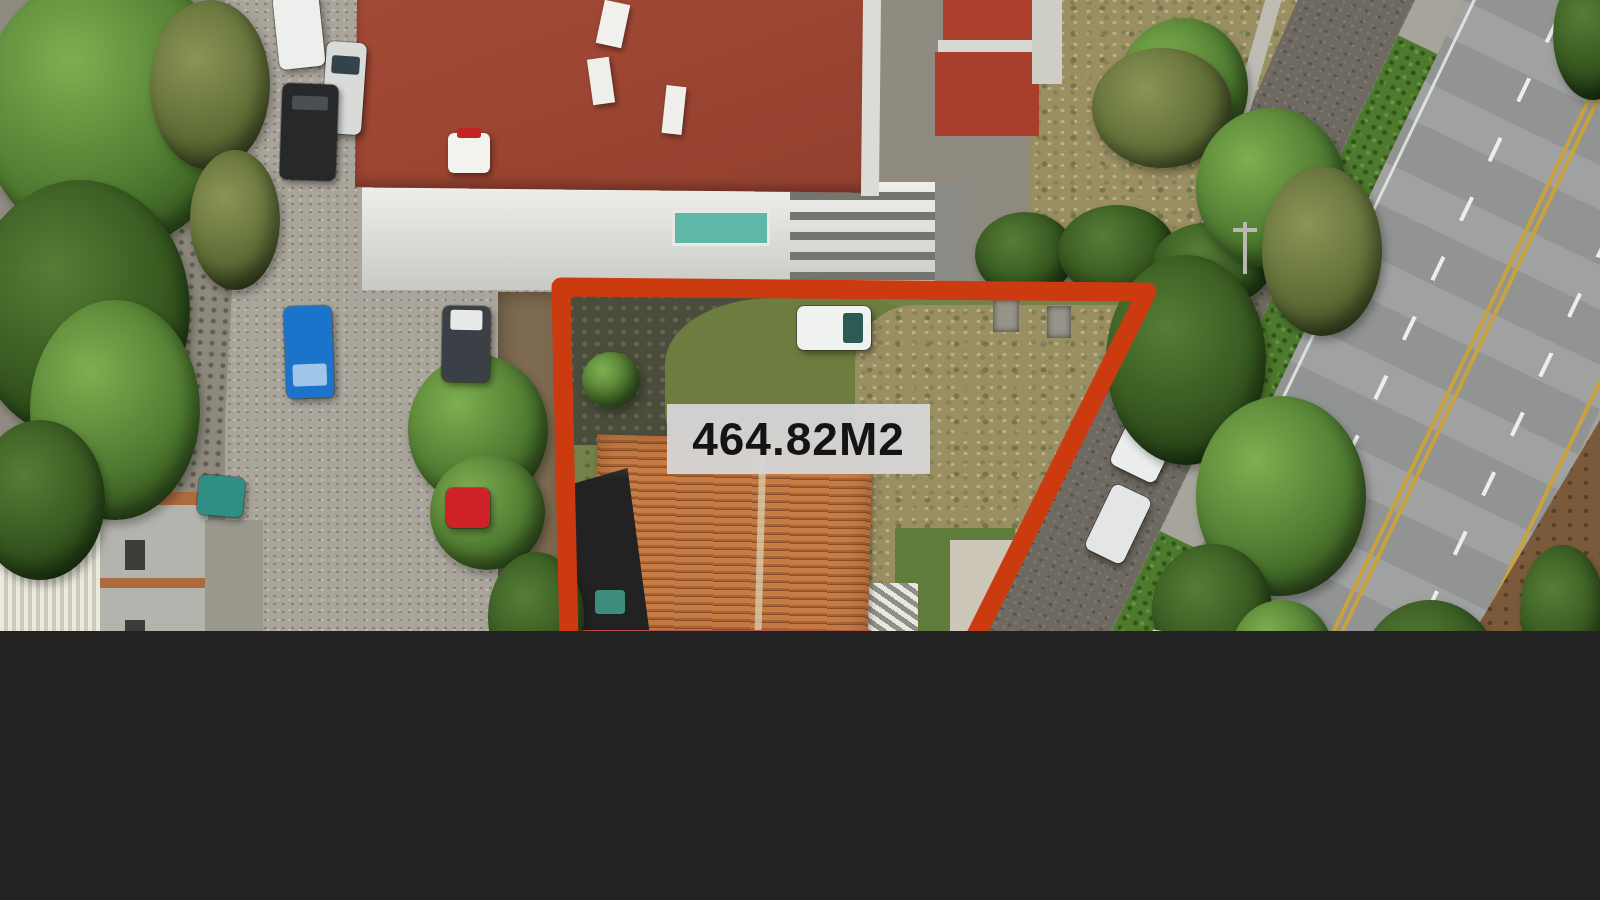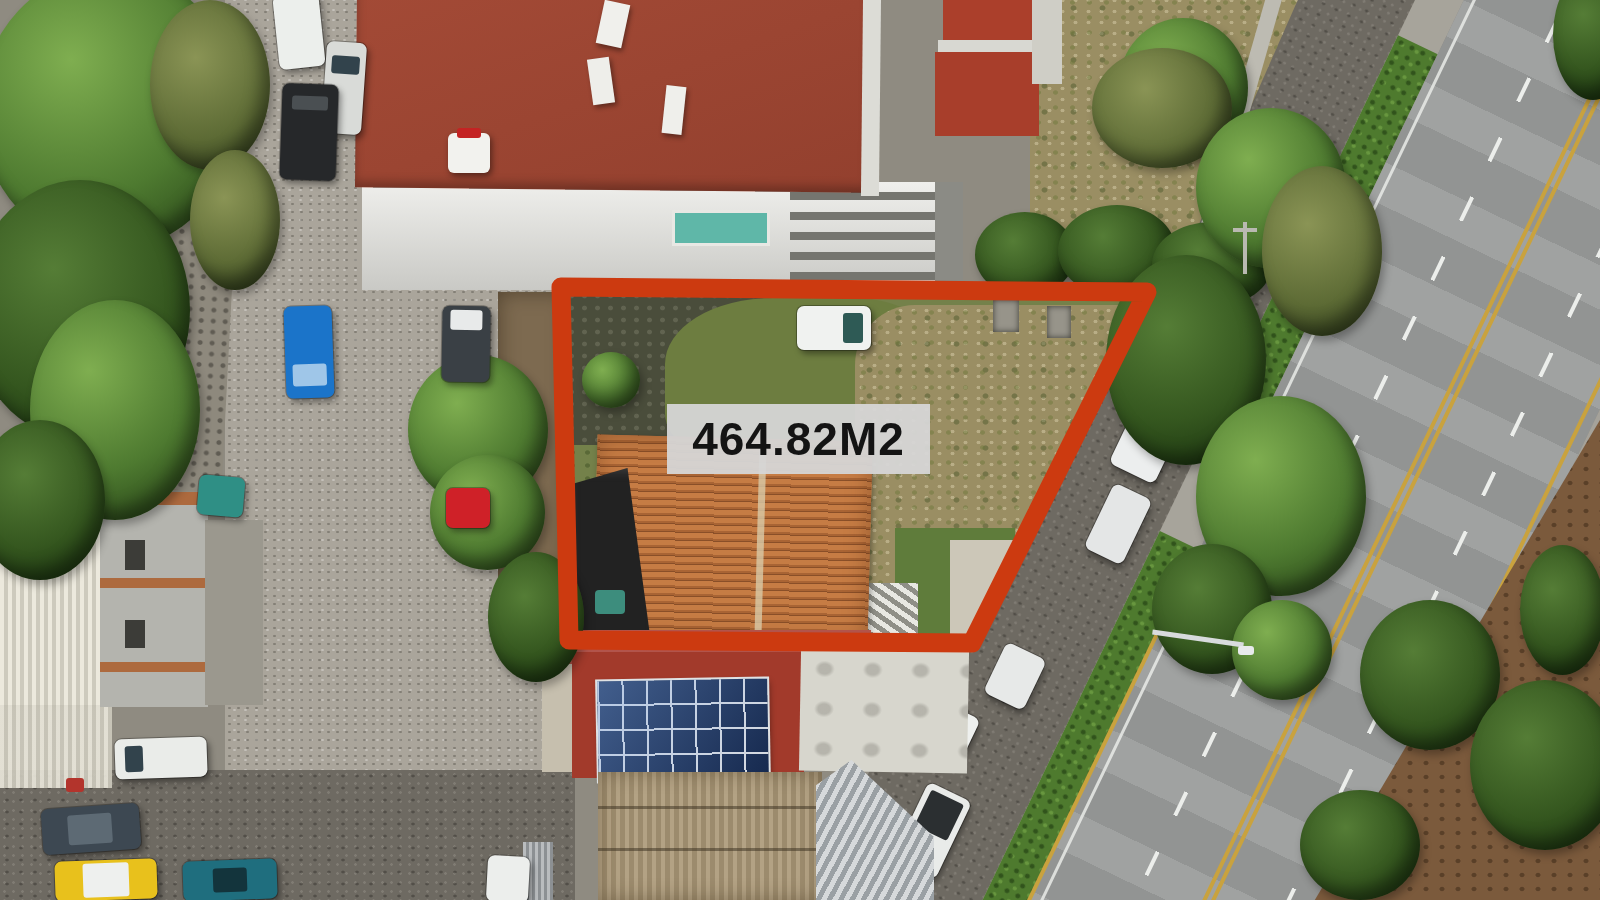--- a/index.html
+++ b/index.html
@@ -1,16 +1,16 @@
 <!DOCTYPE html>
 <html><head>
 <meta charset="utf-8">
 <style>
   html,body{margin:0;padding:0;background:#222;}
-  #stage{position:relative;width:1600px;height:900px;overflow:hidden;background:#8f8b81;
+  #stage{position:relative;width:1600px;height:631px;overflow:hidden;background:#8f8b81;
          font-family:"Liberation Sans",sans-serif;}
   .abs{position:absolute;}
   
   .cobble{background-color:#aaa59b;
     background-image:radial-gradient(rgba(70,68,60,.38) 1px,transparent 1.7px),
                      radial-gradient(rgba(255,255,255,.30) 1px,transparent 1.5px);
     background-size:9px 8px,11px 10px;background-position:0 0,4px 5px;}
   .asphalt-d{background-color:#6e6a62;
     background-image:radial-gradient(rgba(30,28,24,.35) 1.4px,transparent 2px),
                      radial-gradient(rgba(210,205,195,.18) 1px,transparent 1.6px);

